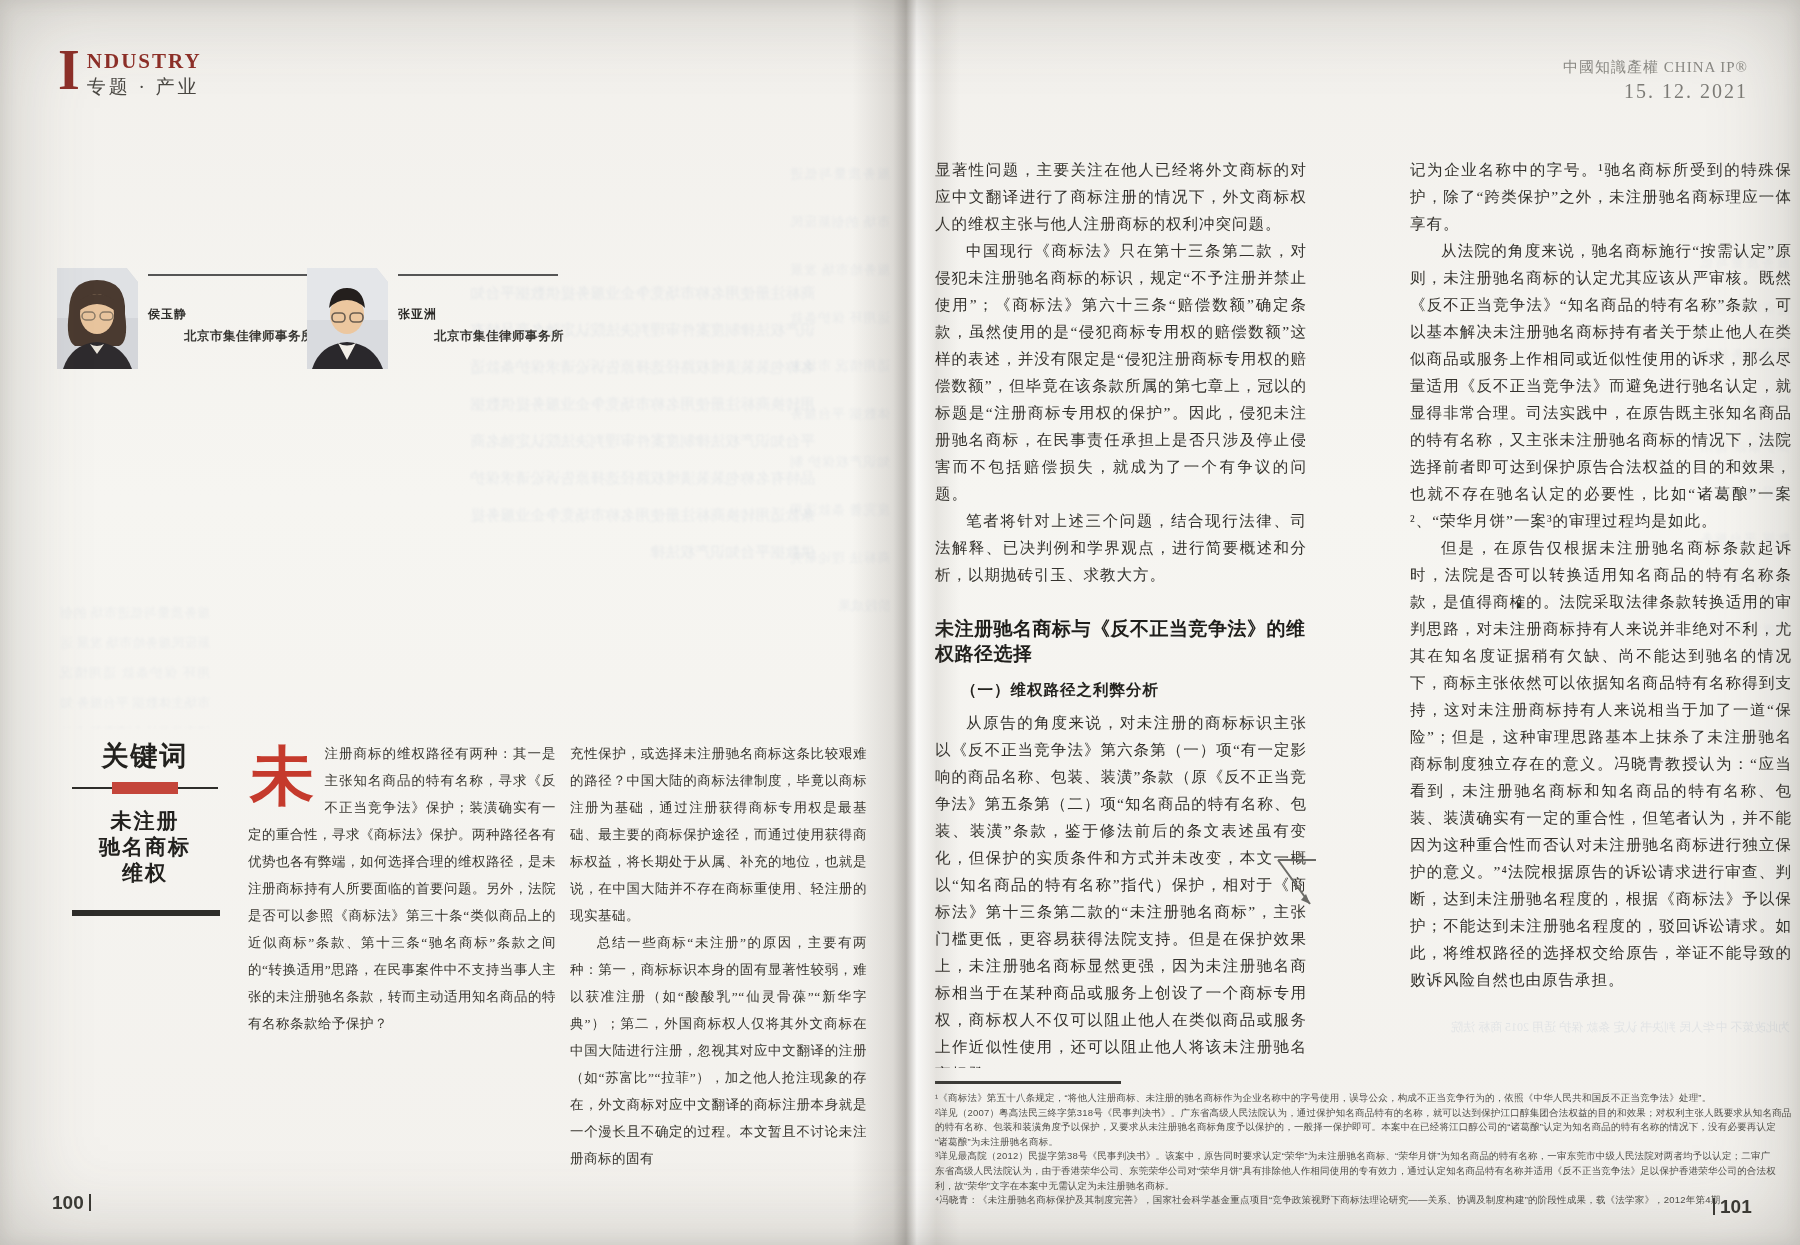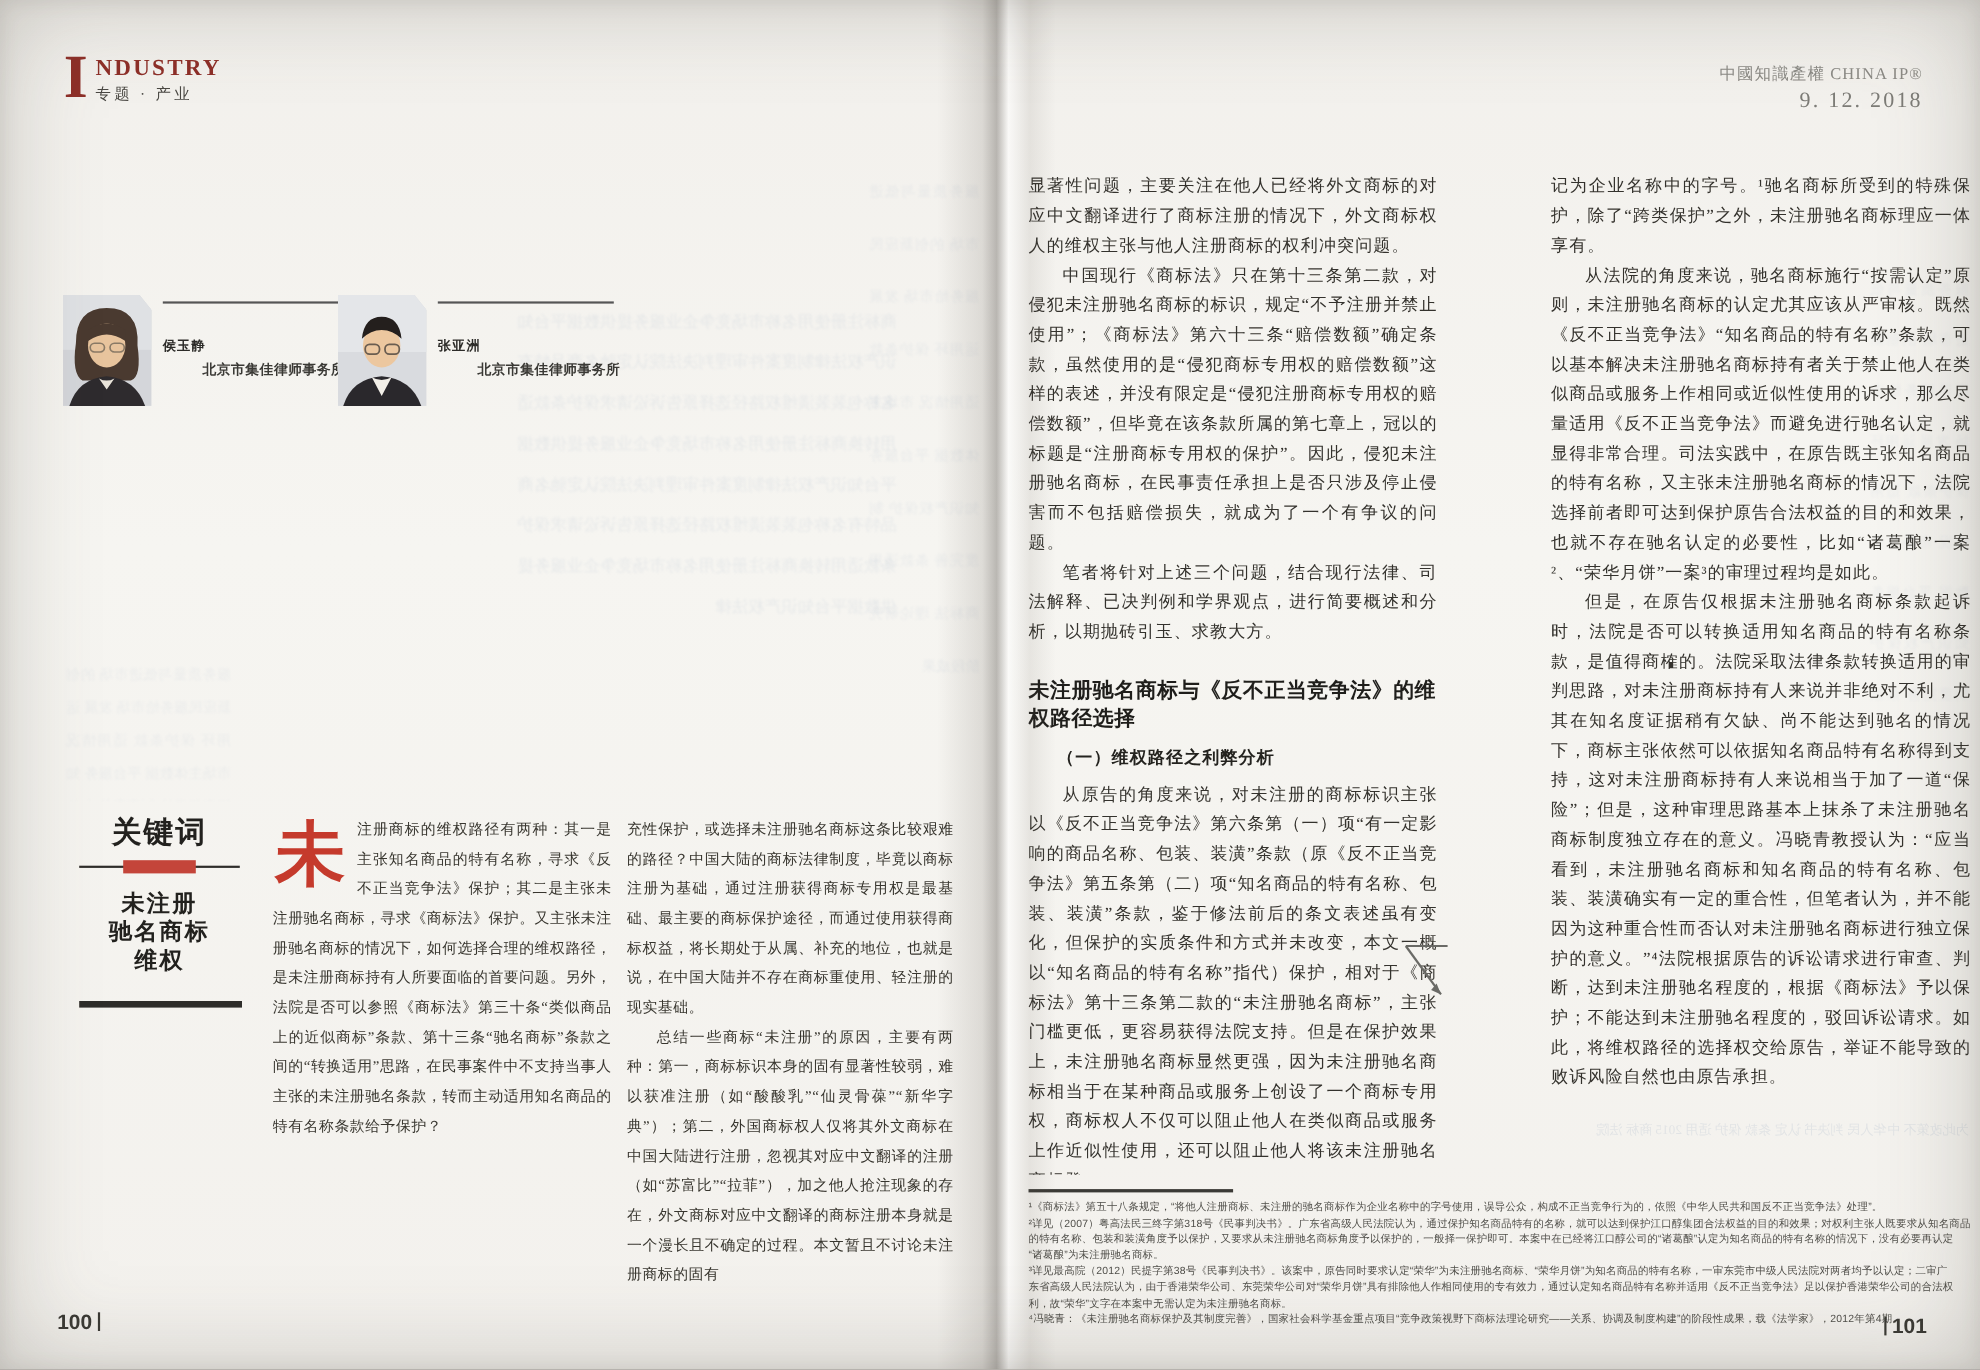--- a/index.html
+++ b/index.html
@@ -9,21 +9,21 @@
   .vignette{position:absolute;inset:0;box-shadow:inset 0 0 90px rgba(80,74,66,.28), inset 0 0 18px rgba(80,74,66,.12);pointer-events:none;}
   .gutter{position:absolute;left:852px;top:0;width:108px;height:1245px;
     background:linear-gradient(90deg,rgba(95,88,80,0) 0%,rgba(95,88,80,.16) 38%,rgba(60,54,48,.32) 50%,rgba(255,255,255,.55) 60%,rgba(95,88,80,.10) 78%,rgba(95,88,80,0) 100%);}
   
   .ghost{position:absolute;overflow:hidden;transform:scaleX(-1);color:#8fa3bd;opacity:.14;
     filter:blur(1.1px);font-family:"Liberation Serif",serif;text-align:justify;pointer-events:none;}
   
   .industry{position:absolute;left:58px;top:44px;width:330px;height:70px;}
   .industry .cap{float:left;font-size:56px;line-height:52px;font-weight:bold;color:#8e2f28;margin-right:7px;}
   .industry .word{font-size:21px;letter-spacing:2px;color:#8e2f28;font-weight:bold;line-height:26px;padding-top:4px;}
-  .industry .sub{font-size:14px;color:#4a4843;letter-spacing:3px;line-height:26px;font-family:Liberation Serif, serif;}
+  .industry .sub{font-size:19px;color:#4a4843;letter-spacing:3px;line-height:26px;font-family:Liberation Serif, serif;}
   .art-title{position:absolute;left:63px;top:176px;width:620px;font-family:"Liberation Sans","DejaVu Sans",sans-serif;
     font-weight:bold;font-size:40px;letter-spacing:2px;color:#262622;}
   
   .author{position:absolute;top:268px;height:104px;}
   .author .photo{position:absolute;left:0;top:0;width:81px;height:101px;clip-path:polygon(0 0,86% 0,100% 14%,100% 100%,0 100%);}
   .author .tblock{position:absolute;left:91px;top:0;width:166px;}
   .author .rule{height:2px;background:#555;margin:6px 0 30px 0;width:160px;}
   .author .nm{font-family:"Liberation Sans",sans-serif;font-weight:bold;font-size:12px;color:#2c2b28;letter-spacing:1px;}
   .author .af{font-family:"Liberation Sans",sans-serif;font-weight:bold;font-size:12.5px;color:#3a3935;margin-top:5px;letter-spacing:.5px;text-align:right;}
   
@@ -128,30 +128,30 @@
     </div>
     <div class="kw-words">
       <div>未注册</div>
       <div>驰名商标</div>
       <div>维权</div>
     </div>
     <div class="kw-thick"></div>
   </div>
 
   <div class="bcol left-body" style="left:248px;top:740px;width:308px;height:432px;">
-    <p><span class="dropcap">未</span><span>注册商标的维权路径有两种：其一是主张知名商品的特有名称，寻求《反不正当竞争法》保护；其二是主张未注册驰名商标，寻求《商标法》保护。又主张未注册驰名商标的情况下，如何选择合理的维权路径，是未注册商标持有人所要面临的首要问题。另外，法院是否可以参照《商标法》第三十条“类似商品上的近似商标”条款、第十三条“驰名商标”条款之间的“转换适用”思路，在民事案件中不支持当事人主张的未注册驰名条款，转而主动适用知名商品的特有名称条款给予保护？</span></p>
+    <p><span class="dropcap">未</span><span>注册商标的维权路径有两种：其一是主张知名商品的特有名称，寻求《反不正当竞争法》保护；装潢确实有一定的重合性，寻求《商标法》保护。两种路径各有优势也各有弊端，如何选择合理的维权路径，是未注册商标持有人所要面临的首要问题。另外，法院是否可以参照《商标法》第三十条“类似商品上的近似商标”条款、第十三条“驰名商标”条款之间的“转换适用”思路，在民事案件中不支持当事人主张的未注册驰名条款，转而主动适用知名商品的特有名称条款给予保护？</span></p>
   </div>
   <div class="bcol left-body" style="left:570px;top:740px;width:297px;height:432px;">
     <p><span>充性保护，或选择未注册驰名商标这条比较艰难的路径？中国大陆的商标法律制度，毕竟以商标注册为基础，通过注册获得商标专用权是最基础、最主要的商标保护途径，而通过使用获得商标权益，将长期处于从属、补充的地位，也就是说，在中国大陆并不存在商标重使用、轻注册的现实基础。</span></p>
     <p class="indent"><span>总结一些商标“未注册”的原因，主要有两种：第一，商标标识本身的固有显著性较弱，难以获准注册（如“酸酸乳”“仙灵骨葆”“新华字典”）；第二，外国商标权人仅将其外文商标在中国大陆进行注册，忽视其对应中文翻译的注册（如“苏富比”“拉菲”），加之他人抢注现象的存在，外文商标对应中文翻译的商标注册本身就是一个漫长且不确定的过程。本文暂且不讨论未注册商标的固有</span></p>
   </div>
 
   <div class="masthead">
     <div class="brand">中國知識產權 CHINA IP®</div>
-    <div class="date">9. 12. 2018</div>
+    <div class="date">15. 12. 2021</div>
   </div>
 
   <div class="bcol right-body" style="left:935px;top:156px;width:372px;height:912px;">
     <p><span>显著性问题，主要关注在他人已经将外文商标的对应中文翻译进行了商标注册的情况下，外文商标权人的维权主张与他人注册商标的权利冲突问题。</span></p>
     <p class="indent"><span>中国现行《商标法》只在第十三条第二款，对侵犯未注册驰名商标的标识，规定“不予注册并禁止使用”；《商标法》第六十三条“赔偿数额”确定条款，虽然使用的是“侵犯商标专用权的赔偿数额”这样的表述，并没有限定是“侵犯注册商标专用权的赔偿数额”，但毕竟在该条款所属的第七章上，冠以的标题是“注册商标专用权的保护”。因此，侵犯未注册驰名商标，在民事责任承担上是否只涉及停止侵害而不包括赔偿损失，就成为了一个有争议的问题。</span></p>
     <p class="indent"><span>笔者将针对上述三个问题，结合现行法律、司法解释、已决判例和学界观点，进行简要概述和分析，以期抛砖引玉、求教大方。</span></p>
     <p class="subhead">未注册驰名商标与《反不正当竞争法》的维权路径选择</p>
     <p class="subsub">（一）维权路径之利弊分析</p>
     <p class="indent"><span>从原告的角度来说，对未注册的商标标识主张以《反不正当竞争法》第六条第（一）项“有一定影响的商品名称、包装、装潢”条款（原《反不正当竞争法》第五条第（二）项“知名商品的特有名称、包装、装潢”条款，鉴于修法前后的条文表述虽有变化，但保护的实质条件和方式并未改变，本文一概以“知名商品的特有名称”指代）保护，相对于《商标法》第十三条第二款的“未注册驰名商标”，主张门槛更低，更容易获得法院支持。但是在保护效果上，未注册驰名商标显然更强，因为未注册驰名商标相当于在某种商品或服务上创设了一个商标专用权，商标权人不仅可以阻止他人在类似商品或服务上作近似性使用，还可以阻止他人将该未注册驰名商标登</span></p>
   </div>

